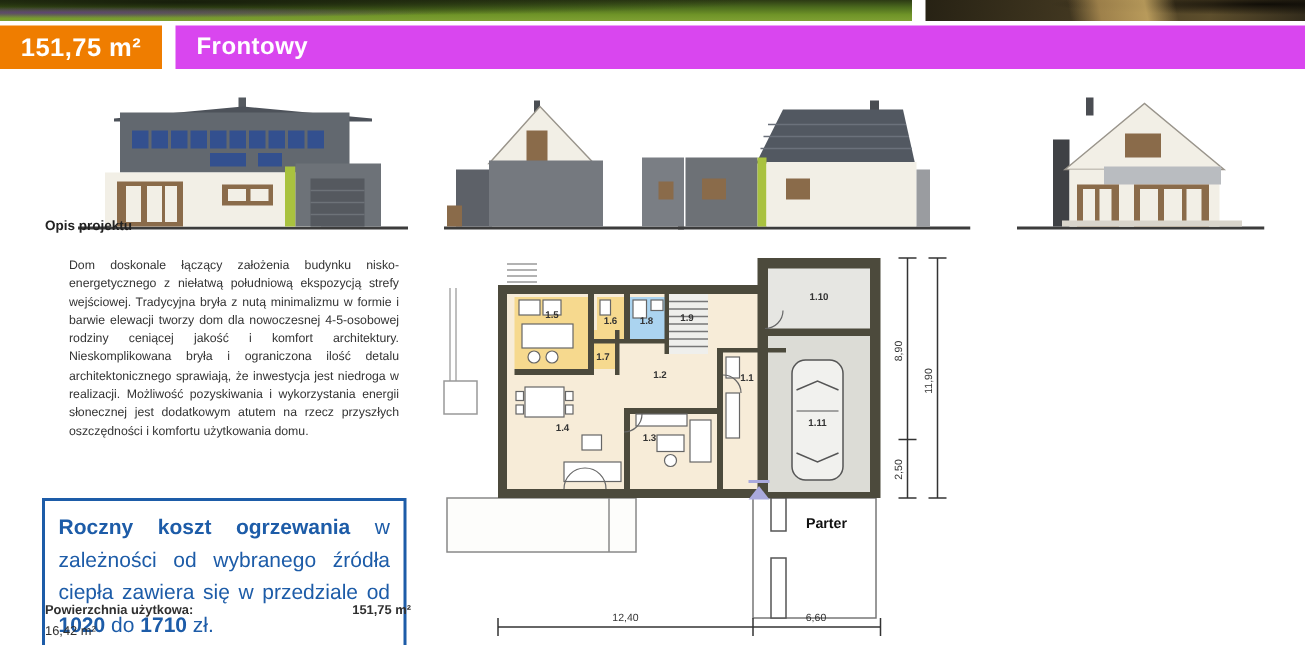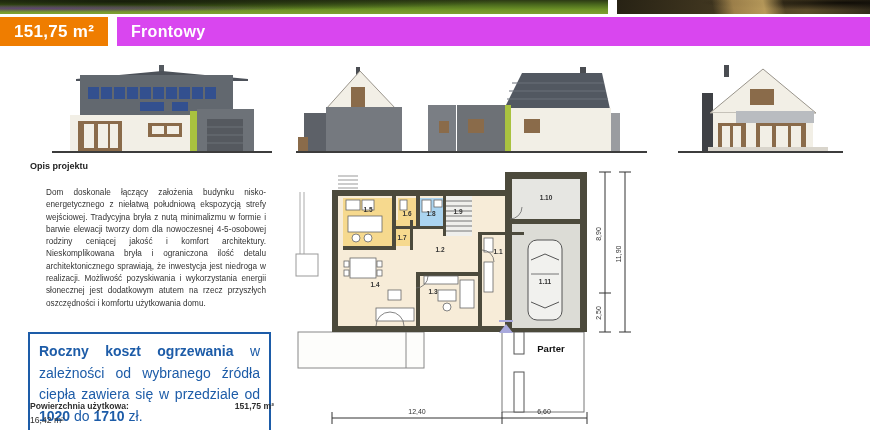--- a/index.html
+++ b/index.html
@@ -36,21 +36,21 @@
     background:#d946ef;color:#fff;font-weight:bold;font-size:16px;
     display:flex;align-items:center;box-sizing:border-box;padding-left:14px;letter-spacing:.3px;
   }
   
   .elev{position:absolute;top:63px;height:95px;}
   .e1{left:52px;width:220px;}
   .e2{left:296px;width:160px;}
   .e3{left:452px;width:195px;}
   .e4{left:678px;width:165px;}
   
-  .desc{position:absolute;left:30px;top:161px;width:252px;}
+  .desc{position:absolute;left:30px;top:145px;width:252px;}
   .desc h3{margin:0 0 3px 0;font-size:9px;font-weight:bold;color:#222;}
   .desc p{margin:16px;font-size:8.2px;line-height:1.5;text-align:justify;color:#333;}
   .infobox{
     position:absolute;left:28px;top:332px;width:243px;
     border:2px solid #1d5ca8;box-sizing:border-box;
     padding:7px 9px;color:#1d5ca8;font-size:14px;line-height:1.55;text-align:justify;
   }
   .infobox .b{font-weight:bold;}
   .areas{position:absolute;left:30px;top:399px;width:256px;font-size:8.6px;}
   .arow{display:flex;justify-content:space-between;line-height:1.65;}

